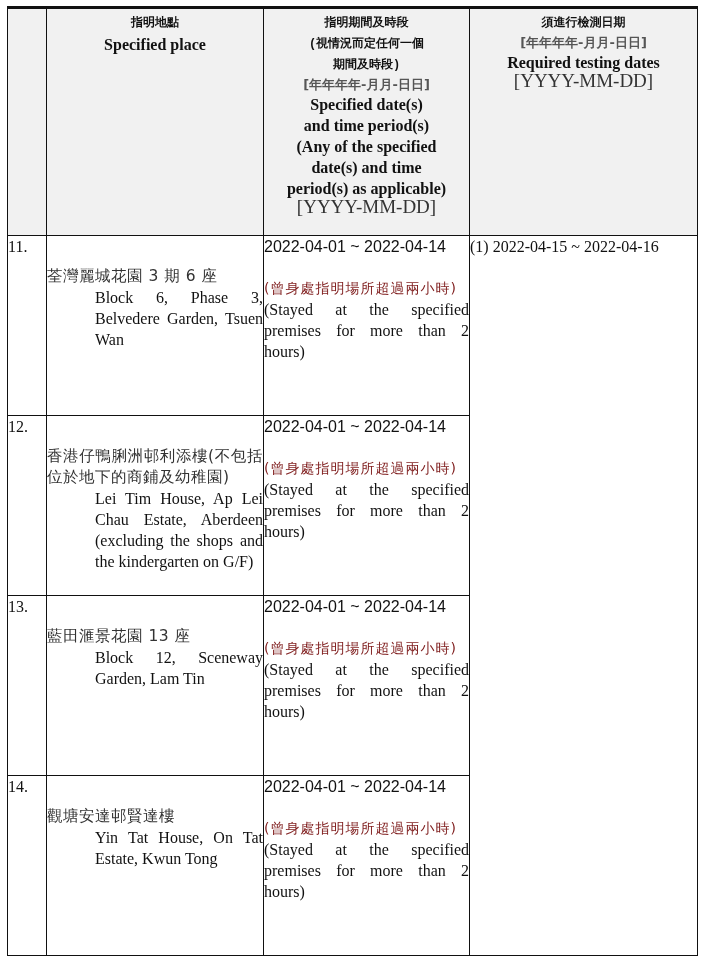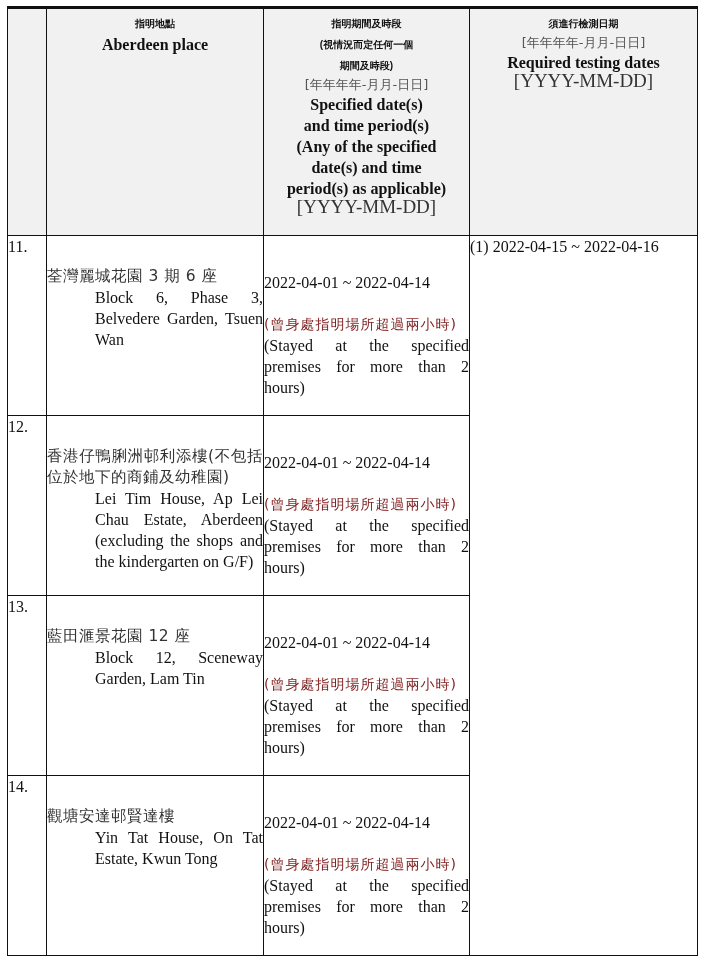--- a/index.html
+++ b/index.html
@@ -34,29 +34,29 @@
       text-align: center;
       font-weight: bold;
       padding-top: 4px;
     }
     col.c-no { width: 39px; }
     col.c-place { width: 217px; }
     col.c-period { width: 206px; }
     col.c-test { width: 228px; }
 
     .h-zh {
-      font-family: Liberation Sans, sans-serif;
-      font-weight: bold;
-      font-size: 10px;
+      font-family: Liberation Mono, monospace;
+      font-weight: bold;
+      font-size: 12px;
       line-height: 21px;
       display: block;
     }
     .h-fmt-zh {
       font-family: "DejaVu Sans", sans-serif;
-      font-weight: normal;
+      font-weight: bold;
       font-size: 13px;
       color: #555;
       line-height: 18px;
       display: block;
     }
     .h-en {
       font-family: "Liberation Serif", serif;
       font-weight: bold;
       font-size: 16px;
       line-height: 21px;
@@ -94,23 +94,22 @@
     }
     .en {
       font-family: "Liberation Serif", serif;
       display: block;
       text-align: justify;
       text-align-last: left;
       margin-left: 48px;
     }
     .period-date {
       display: block;
-      font-family: Liberation Serif, serif;
+      font-family: Liberation Sans, sans-serif;
       margin-bottom: 21px;
-      margin-top: 36px;
     }
     .stay-zh {
       font-family: "DejaVu Sans", sans-serif;
       font-size: 14px;
       color: #7f1d1d;
       display: block;
       text-align: justify;
       text-align-last: left;
       letter-spacing: 1px;
     }
@@ -141,21 +140,21 @@
     <col class="c-no">
     <col class="c-place">
     <col class="c-period">
     <col class="c-test">
   </colgroup>
   <tbody>
       <tr class="head-row">
     <th class="h-no"></th>
     <th>
       <span class="h-zh">指明地點</span>
-      <span class="h-en">Aberdeen place</span>
+      <span class="h-en">Specified place</span>
     </th>
     <th>
       <span class="h-zh">指明期間及時段</span>
       <span class="h-zh">(視情況而定任何一個</span>
       <span class="h-zh">期間及時段)</span>
       <span class="h-fmt-zh">[年年年年-月月-日日]</span>
       <span class="h-en">Specified date(s)</span>
       <span class="h-en">and time period(s)</span>
       <span class="h-en">(Any of the specified</span>
       <span class="h-en">date(s) and time</span>
@@ -195,21 +194,21 @@
     <td class="cell">
       <span class="period-date">2022-04-01 ~ 2022-04-14</span>
       <span class="stay-zh">(曾身處指明場所超過兩小時)</span>
       <span class="stay-en">(Stayed at the specified premises for more than 2 hours)</span>
     </td>
   </tr>
 
   <tr class="r13">
     <td class="row-no">13.</td>
     <td class="cell">
-      <span class="zh">藍田滙景花園 12 座</span>
+      <span class="zh">藍田滙景花園 13 座</span>
       <span class="en">Block 12, Sceneway Garden, Lam Tin</span>
     </td>
     <td class="cell">
       <span class="period-date">2022-04-01 ~ 2022-04-14</span>
       <span class="stay-zh">(曾身處指明場所超過兩小時)</span>
       <span class="stay-en">(Stayed at the specified premises for more than 2 hours)</span>
     </td>
   </tr>
 
   <tr class="r14">

